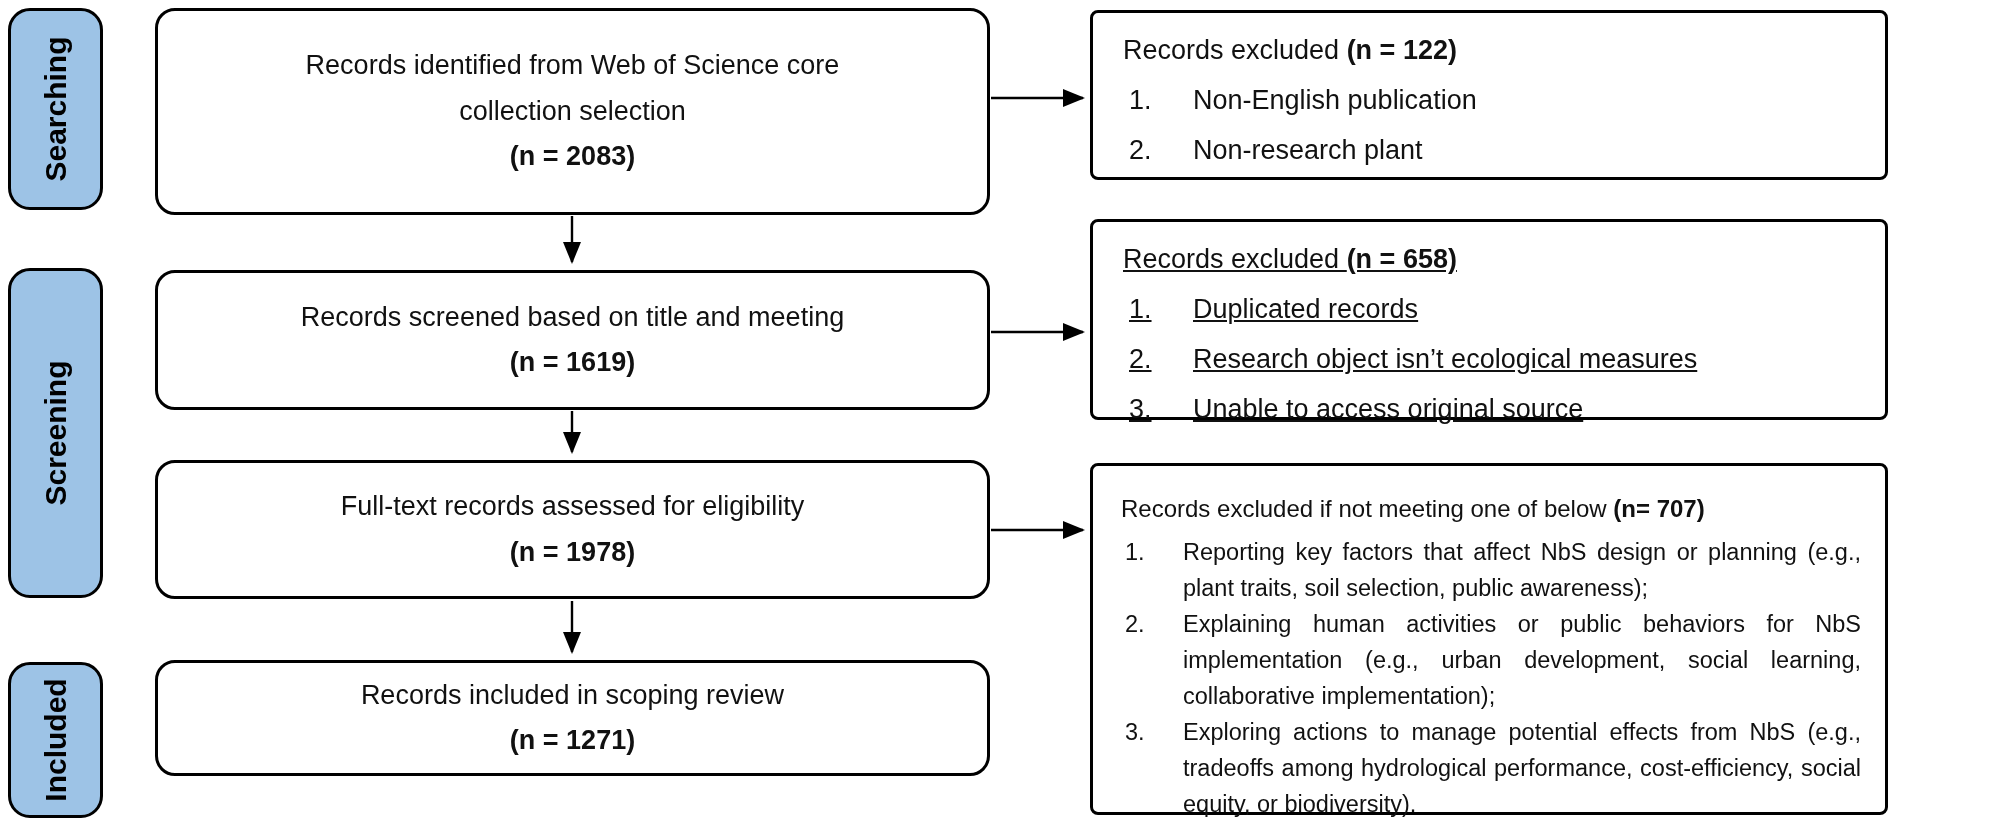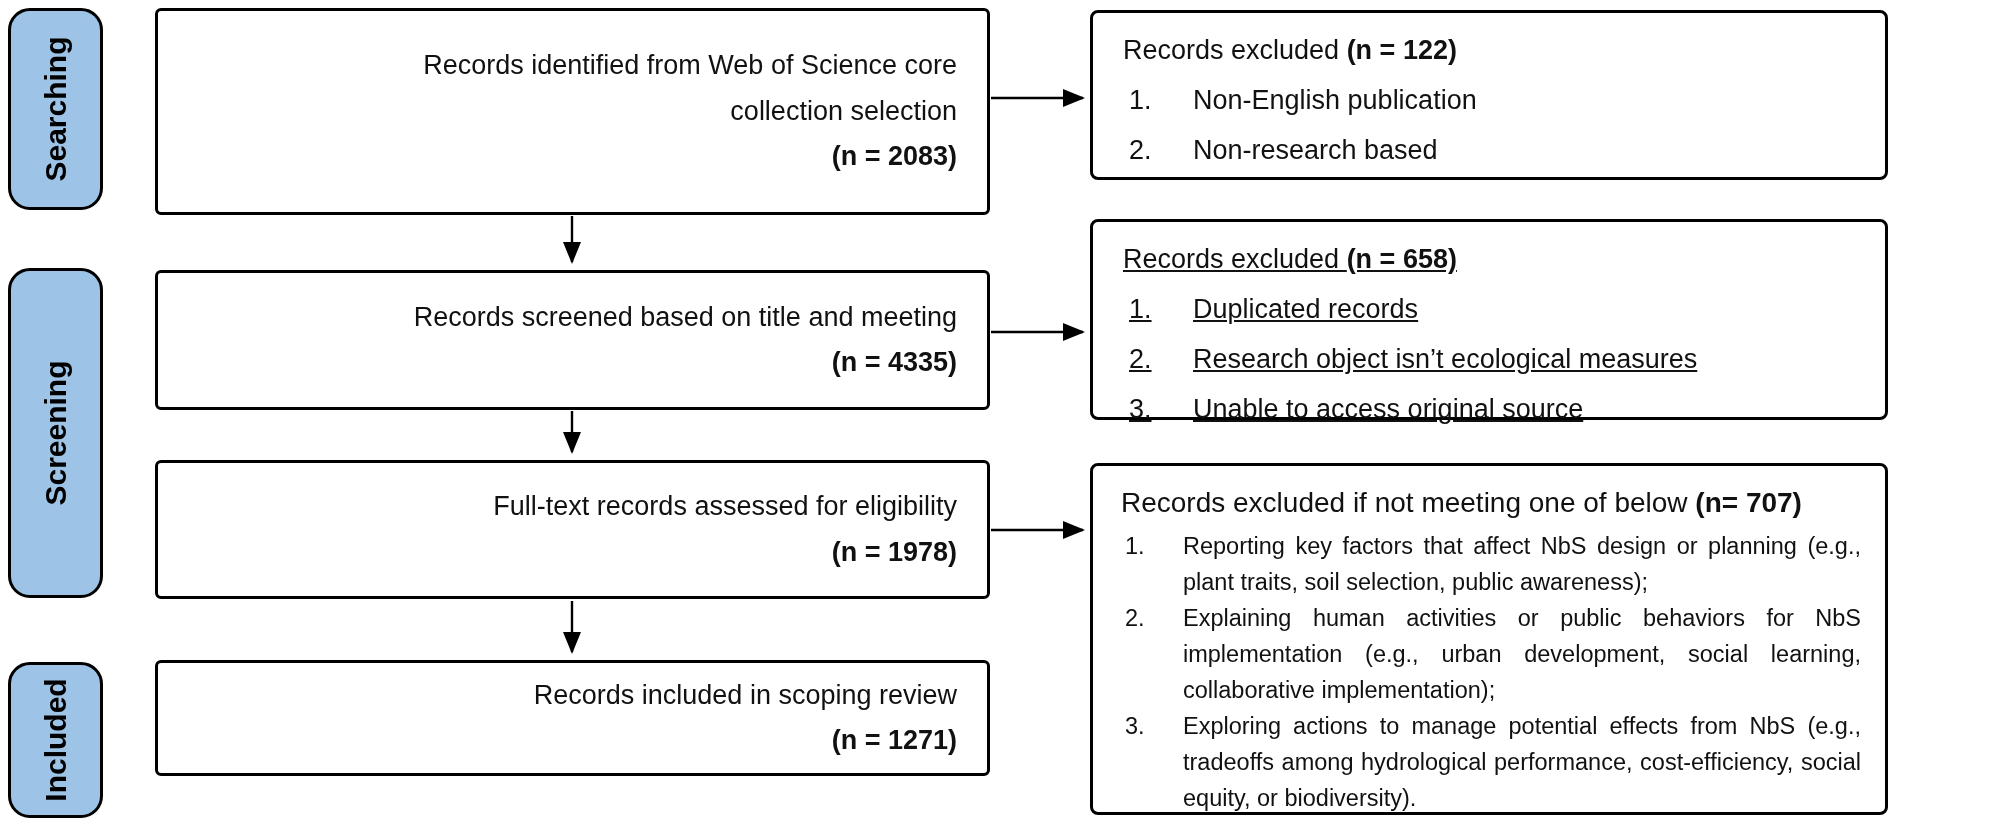--- a/index.html
+++ b/index.html
@@ -42,25 +42,25 @@
   .stage-2 { top: 268px; height: 330px; }
   .stage-3 { top: 662px; height: 156px; }
 
   
   .pbox {
     position: absolute;
     left: 155px;
     width: 835px;
     background: #ffffff;
     border: 3px solid #000000;
-    border-radius: 6px;
+    border-radius: 20px;
     box-sizing: border-box;
     display: flex;
     flex-direction: column;
-    align-items: flex-end;
+    align-items: center;
     justify-content: center;
     text-align: center;
     font-size: 27px;
     line-height: 1.68;
     padding: 6px 30px;
   }
   .pbox .pn { font-weight: bold; }
   .pbox-1 { top: 8px;   height: 207px; }
   .pbox-2 { top: 270px; height: 140px; }
   .pbox-3 { top: 460px; height: 139px; }
@@ -79,21 +79,21 @@
     padding: 12px 26px 10px 30px;
   }
   .ebox .ehead { line-height: 50px; }
   .ebox .ehead b { font-weight: bold; }
   .eitem { display: flex; line-height: 50px; }
   .enum  { flex: none; width: 64px; padding-left: 6px; }
   .etext { flex: 1; }
   .ebox-1 { top: 10px;  height: 170px; }
   .ebox-2 { top: 219px; height: 201px; text-decoration: underline; }
   .ebox-3 { top: 463px; height: 352px; font-size: 23.5px; padding: 14px 24px 10px 28px; }
-  .ebox-3 .ehead { font-size: 28px; line-height: 46px; margin-bottom: 2px; }
+  .ebox-3 .ehead { font-size: 24px; line-height: 46px; margin-bottom: 2px; margin-top: 6px; }
   .ebox-3 .eitem { line-height: 36px; }
   .ebox-3 .enum  { width: 58px; padding-left: 4px; }
   .ebox-3 .etext { text-align: justify; }
 </style>
 </head>
 <body>
 
 <div class="canvas">
 
   <svg class="arrows" viewBox="0 0 2000 825" xmlns="http://www.w3.org/2000/svg">
@@ -122,40 +122,40 @@
     <span class="stage-label">Included</span>
   </div>
 
   <div class="pbox pbox-1">
     <div class="pline">Records identified from Web of Science core</div>
     <div class="pline">collection selection</div>
     <div class="pn">(n = 2083)</div>
   </div>
   <div class="pbox pbox-2">
     <div class="pline">Records screened based on title and meeting</div>
-    <div class="pn">(n = 4335)</div>
+    <div class="pn">(n = 1619)</div>
   </div>
   <div class="pbox pbox-3">
     <div class="pline">Full-text records assessed for eligibility</div>
     <div class="pn">(n = 1978)</div>
   </div>
   <div class="pbox pbox-4">
     <div class="pline">Records included in scoping review</div>
     <div class="pn">(n = 1271)</div>
   </div>
 
   <div class="ebox ebox-1">
     <div class="ehead"><span>Records excluded </span><b>(n = 122)</b></div>
     <div class="eitem">
       <span class="enum">1.</span>
       <span class="etext">Non-English publication</span>
     </div>
     <div class="eitem">
       <span class="enum">2.</span>
-      <span class="etext">Non-research based</span>
+      <span class="etext">Non-research plant</span>
     </div>
   </div>
 
   <div class="ebox ebox-2">
     <div class="ehead"><span>Records excluded </span><b>(n = 658)</b></div>
     <div class="eitem">
       <span class="enum">1.</span>
       <span class="etext">Duplicated records</span>
     </div>
     <div class="eitem">

